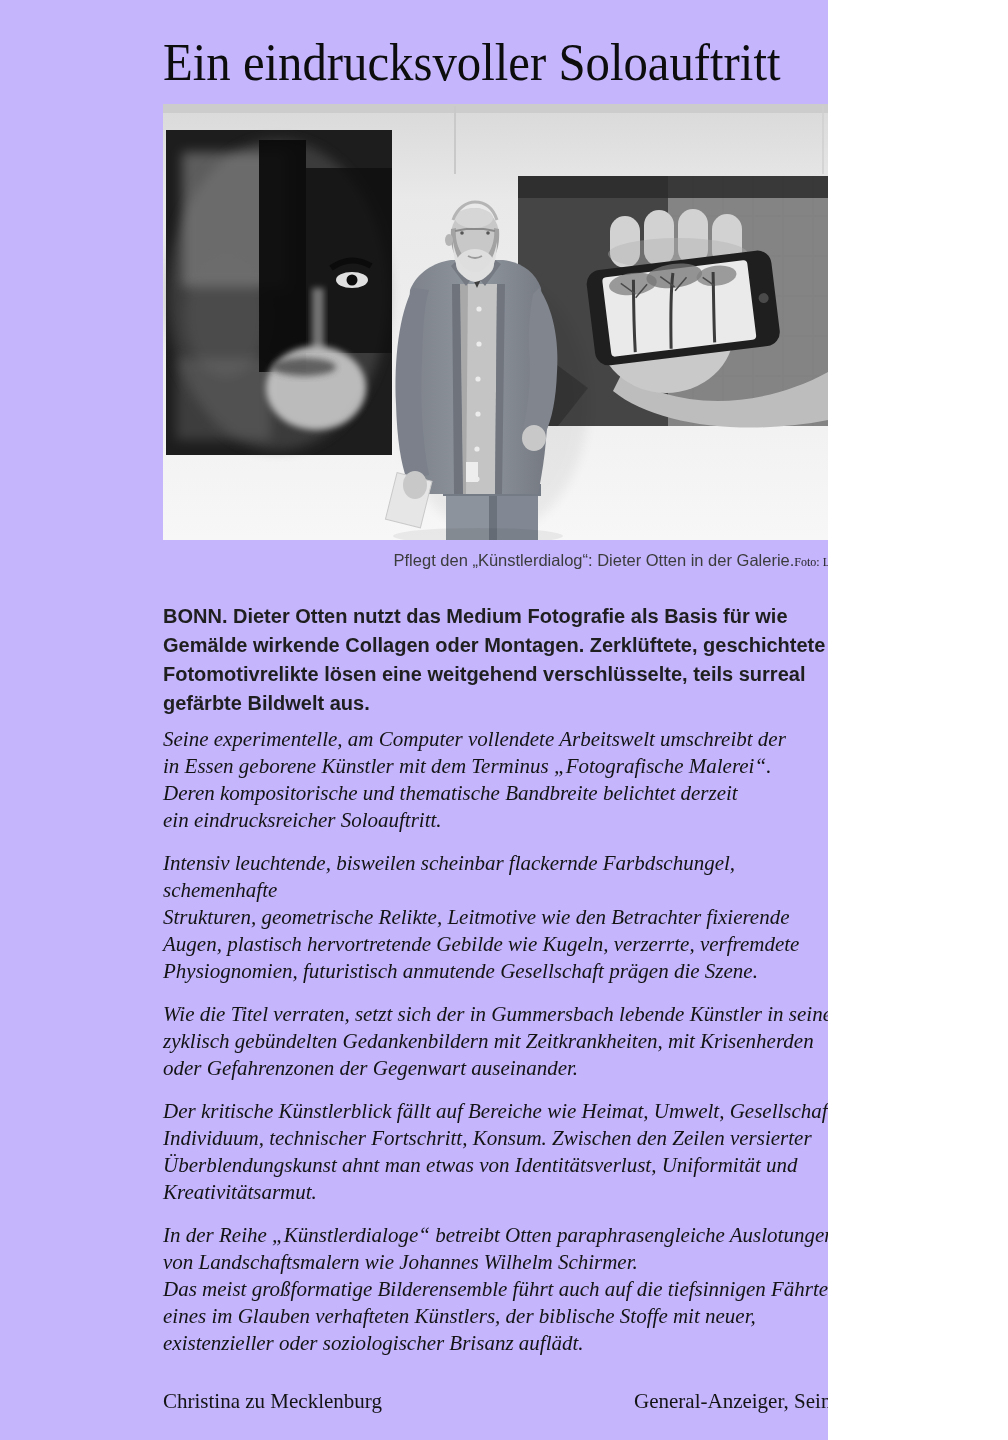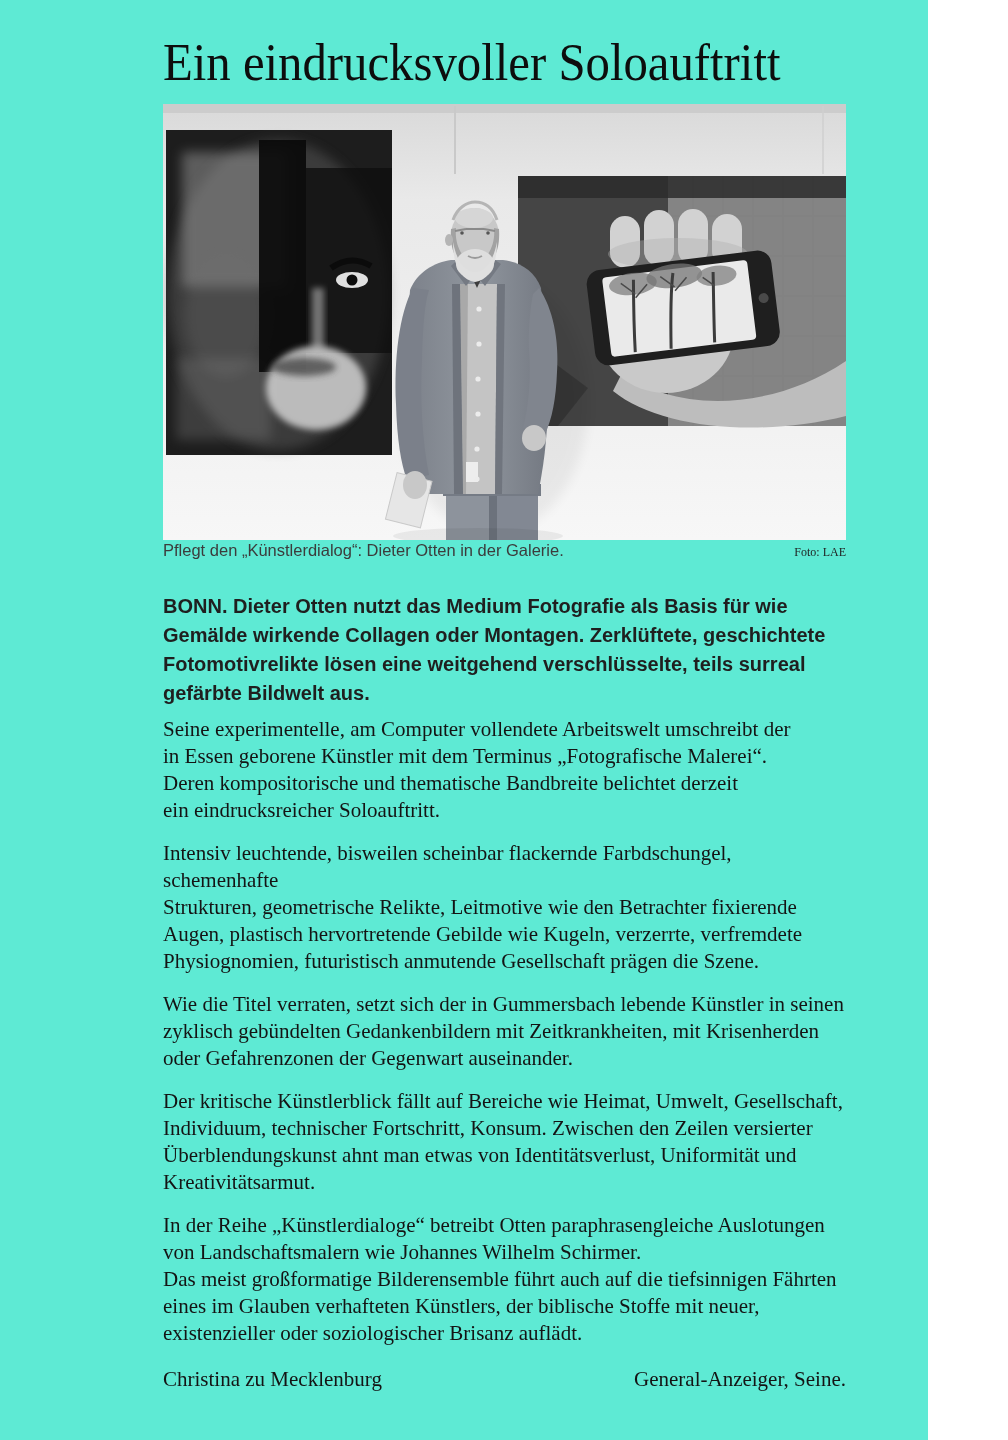--- a/index.html
+++ b/index.html
@@ -1,21 +1,21 @@
 <!DOCTYPE html>
 <html><head>
 <meta charset="utf-8">
 <style>
   * { box-sizing: border-box; }
   html, body { margin: 0; padding: 0; background: #ffffff; }
   .page {
     position: relative;
-    width: 928px;
+    width: 828px;
     height: 1440px;
-    background: #5eead4;
+    background: #c4b5fd;
     overflow: hidden;
     font-family: "Liberation Serif", serif;
     color: #141414;
   }
   .content {
     position: absolute;
     left: 163px;
     top: 0;
     width: 683px;
   }
@@ -33,22 +33,23 @@
   figure { margin: 0; }
   .photo-frame {
     width: 683px;
     height: 436px;
     position: relative;
     background: #ececec;
   }
   .photo-frame svg { display: block; }
   .caption-row {
     display: flex;
-    justify-content: space-between;
+    justify-content: flex-end;
     align-items: baseline;
+    margin-top: 10px;
     width: 683px;
   }
   .caption {
     font-family: "Liberation Sans", sans-serif;
     font-size: 16.5px;
     line-height: 21px;
     color: #3c3c3c;
   }
   .credit {
     font-family: "Liberation Serif", serif;
@@ -64,25 +65,26 @@
     margin: 31px 0 8px 0;
     white-space: pre-line;
   }
   .body-para {
     font-family: "Liberation Serif", serif;
     font-size: 21px;
     line-height: 27px;
     margin: 0 0 16px 0;
     white-space: pre-line;
     color: #141414;
+    font-style: italic;
   }
   .footer-row {
     display: flex;
     justify-content: space-between;
-    margin-top: 20px;
+    margin-top: 32px;
     width: 683px;
     font-size: 21px;
     color: #141414;
   }
 </style>
 </head>
 <body>
 
 <div class="page">
   <div class="content">

